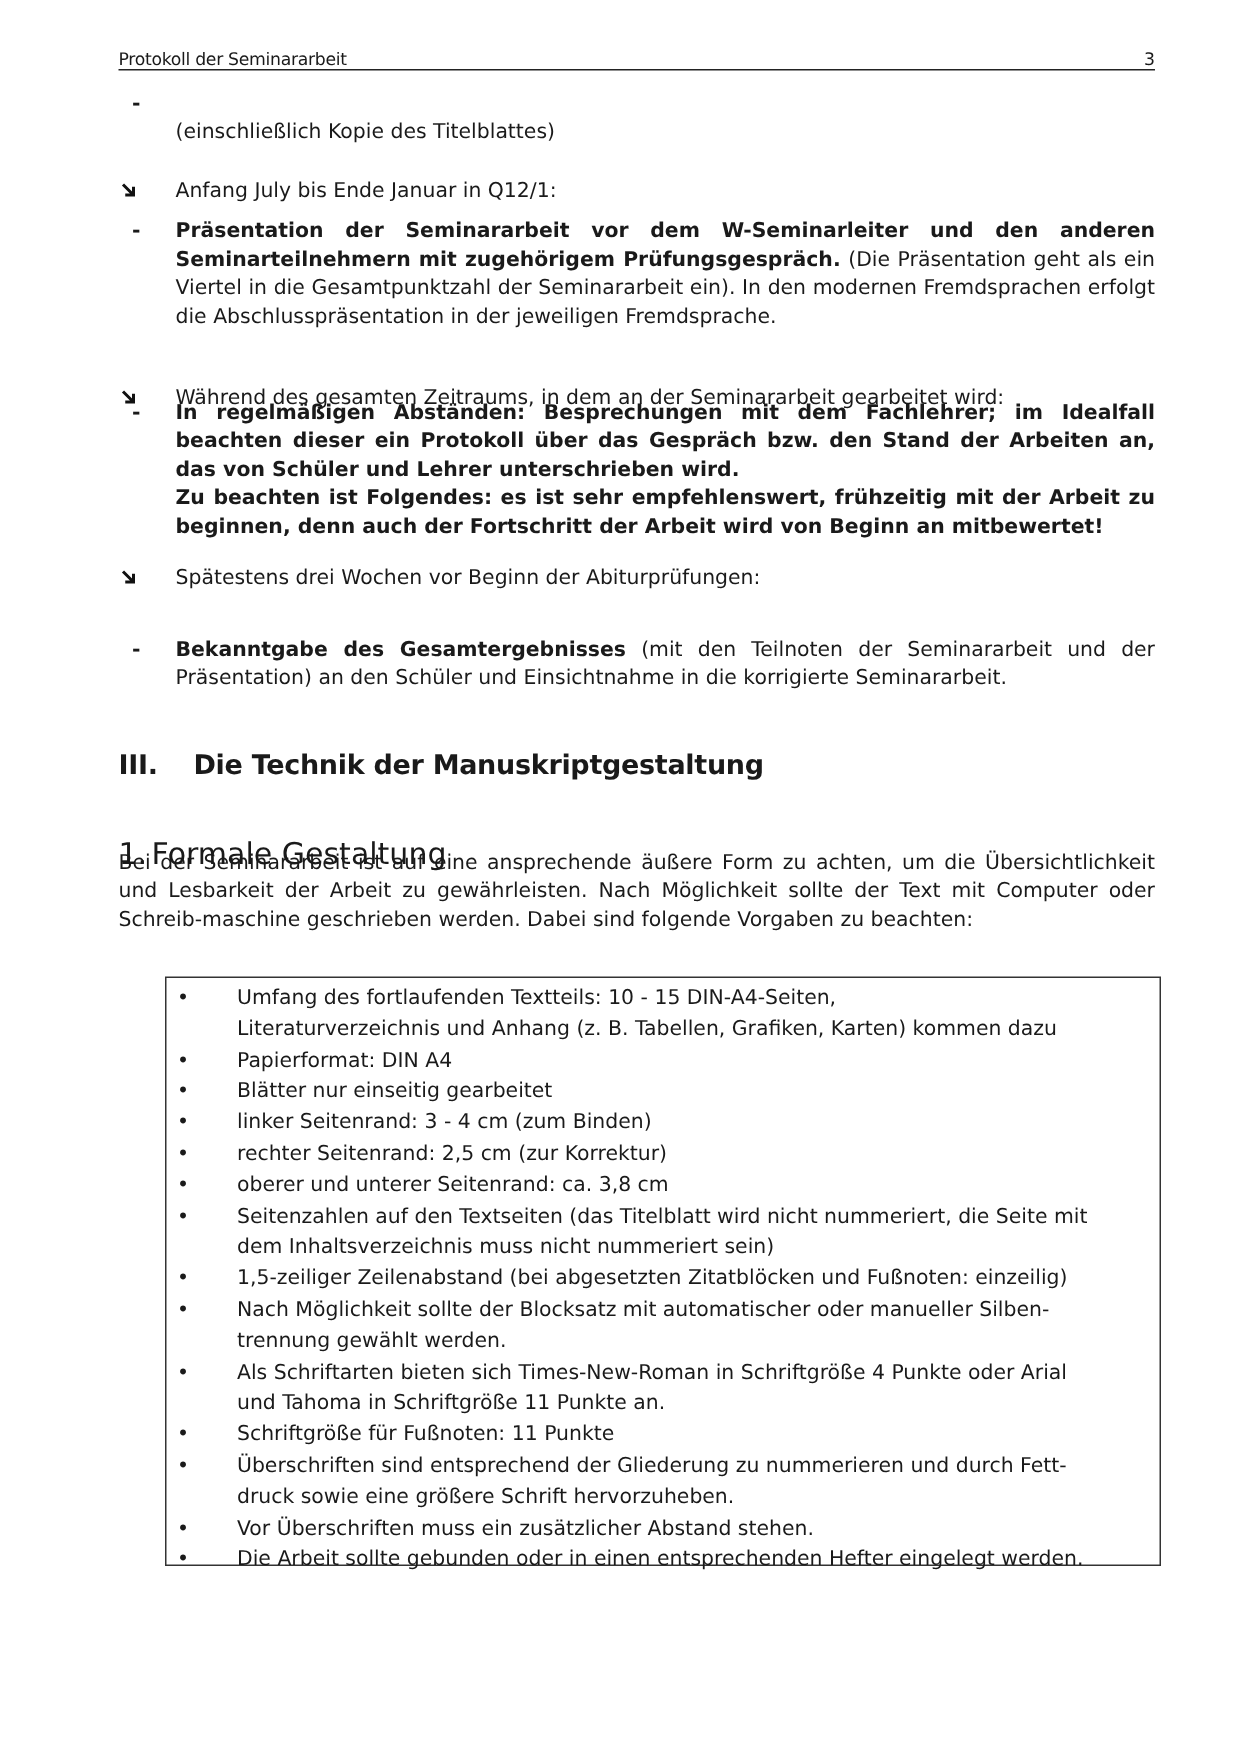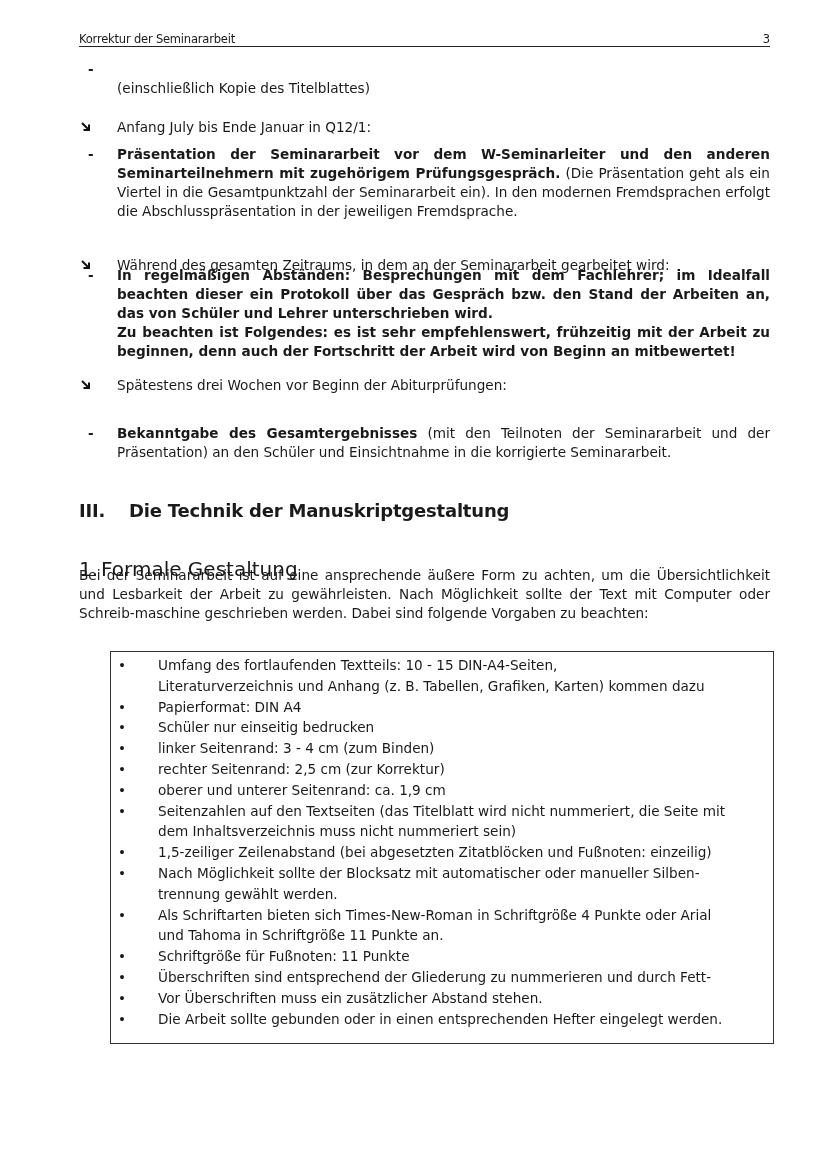--- a/index.html
+++ b/index.html
@@ -33,21 +33,21 @@
     border: 1.3px solid #333; box-sizing: border-box;
     font-size: 13.6px; line-height: 20.8px; padding-top: 3px;
   }
   .box .item { position: relative; padding-left: 47px; padding-right: 10px; }
   .box .bullet { position: absolute; left: 7px; top: 0; }
 </style>
 </head>
 <body>
 
 <div class="header">
-  <span class="title">Korrektur der Seminararbeit</span>
+  <span class="title">Protokoll der Seminararbeit</span>
   <span class="pageno">3</span>
 </div>
 
 <div class="block" style="top:60px;">
   <div class="row just">
     <span class="marker">-</span>
     <br>
     <span>(einschließlich Kopie des Titelblattes)</span>
   </div>
 </div>
@@ -109,25 +109,25 @@
 
 <div class="h3">
   <span class="num">1.</span><span>Formale Gestaltung</span>
 </div>
 
 <div class="block just" style="top:566px;">Bei der Seminararbeit ist auf eine ansprechende äußere Form zu achten, um die Übersichtlichkeit und Lesbarkeit der Arbeit zu gewährleisten. Nach Möglichkeit sollte der Text mit Computer oder Schreib-maschine geschrieben werden. Dabei sind folgende Vorgaben zu beachten:</div>
 
 <div class="box">
   <div class="item"><span class="bullet">•</span><span>Umfang des fortlaufenden Textteils: 10 - 15 DIN-A4-Seiten,</span><br><span>Literaturverzeichnis und Anhang (z. B. Tabellen, Grafiken, Karten) kommen dazu</span></div>
   <div class="item"><span class="bullet">•</span><span>Papierformat: DIN A4</span></div>
-  <div class="item"><span class="bullet">•</span><span>Schüler nur einseitig bedrucken</span></div>
+  <div class="item"><span class="bullet">•</span><span>Blätter nur einseitig gearbeitet</span></div>
   <div class="item"><span class="bullet">•</span><span>linker Seitenrand: 3 - 4 cm (zum Binden)</span></div>
   <div class="item"><span class="bullet">•</span><span>rechter Seitenrand: 2,5 cm (zur Korrektur)</span></div>
-  <div class="item"><span class="bullet">•</span><span>oberer und unterer Seitenrand: ca. 1,9 cm</span></div>
+  <div class="item"><span class="bullet">•</span><span>oberer und unterer Seitenrand: ca. 3,8 cm</span></div>
   <div class="item"><span class="bullet">•</span><span>Seitenzahlen auf den Textseiten (das Titelblatt wird nicht nummeriert, die Seite mit</span><br><span>dem Inhaltsverzeichnis muss nicht nummeriert sein)</span></div>
   <div class="item"><span class="bullet">•</span><span>1,5-zeiliger Zeilenabstand (bei abgesetzten Zitatblöcken und Fußnoten: einzeilig)</span></div>
   <div class="item"><span class="bullet">•</span><span>Nach Möglichkeit sollte der Blocksatz mit automatischer oder manueller Silben-</span><br><span>trennung gewählt werden.</span></div>
   <div class="item"><span class="bullet">•</span><span>Als Schriftarten bieten sich Times-New-Roman in Schriftgröße 4 Punkte oder Arial</span><br><span>und Tahoma in Schriftgröße 11 Punkte an.</span></div>
   <div class="item"><span class="bullet">•</span><span>Schriftgröße für Fußnoten: 11 Punkte</span></div>
-  <div class="item"><span class="bullet">•</span><span>Überschriften sind entsprechend der Gliederung zu nummerieren und durch Fett-</span><br></div>
+  <div class="item"><span class="bullet">•</span><span>Überschriften sind entsprechend der Gliederung zu nummerieren und durch Fett-</span><br><span>druck sowie eine größere Schrift hervorzuheben.</span></div>
   <div class="item"><span class="bullet">•</span><span>Vor Überschriften muss ein zusätzlicher Abstand stehen.</span></div>
   <div class="item"><span class="bullet">•</span><span>Die Arbeit sollte gebunden oder in einen entsprechenden Hefter eingelegt werden.</span></div>
 </div>
 
 </body></html>

